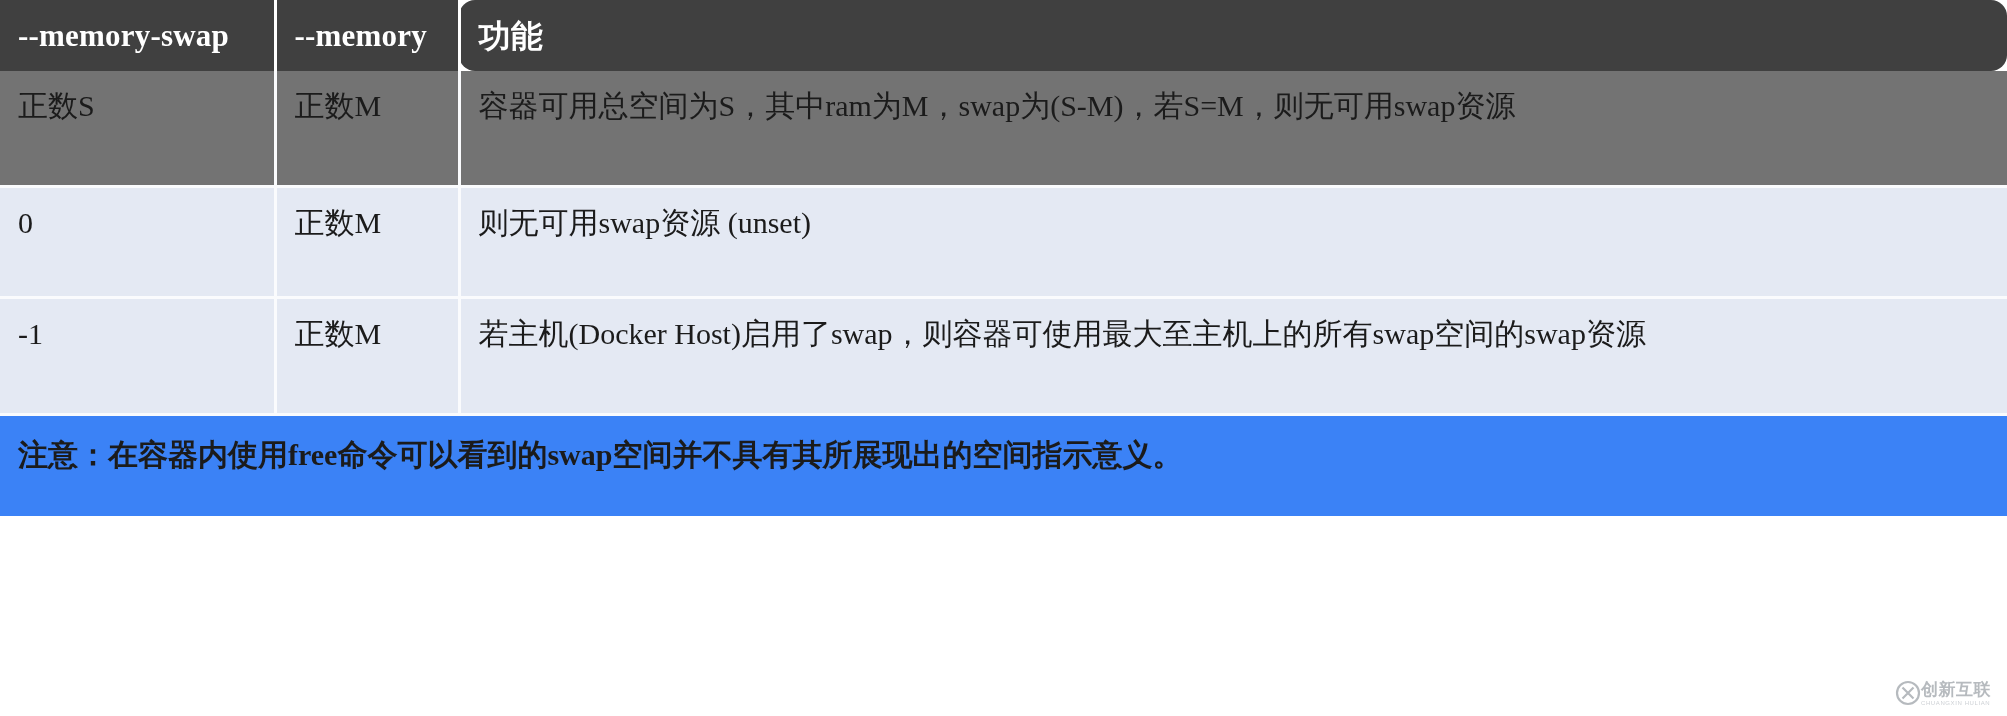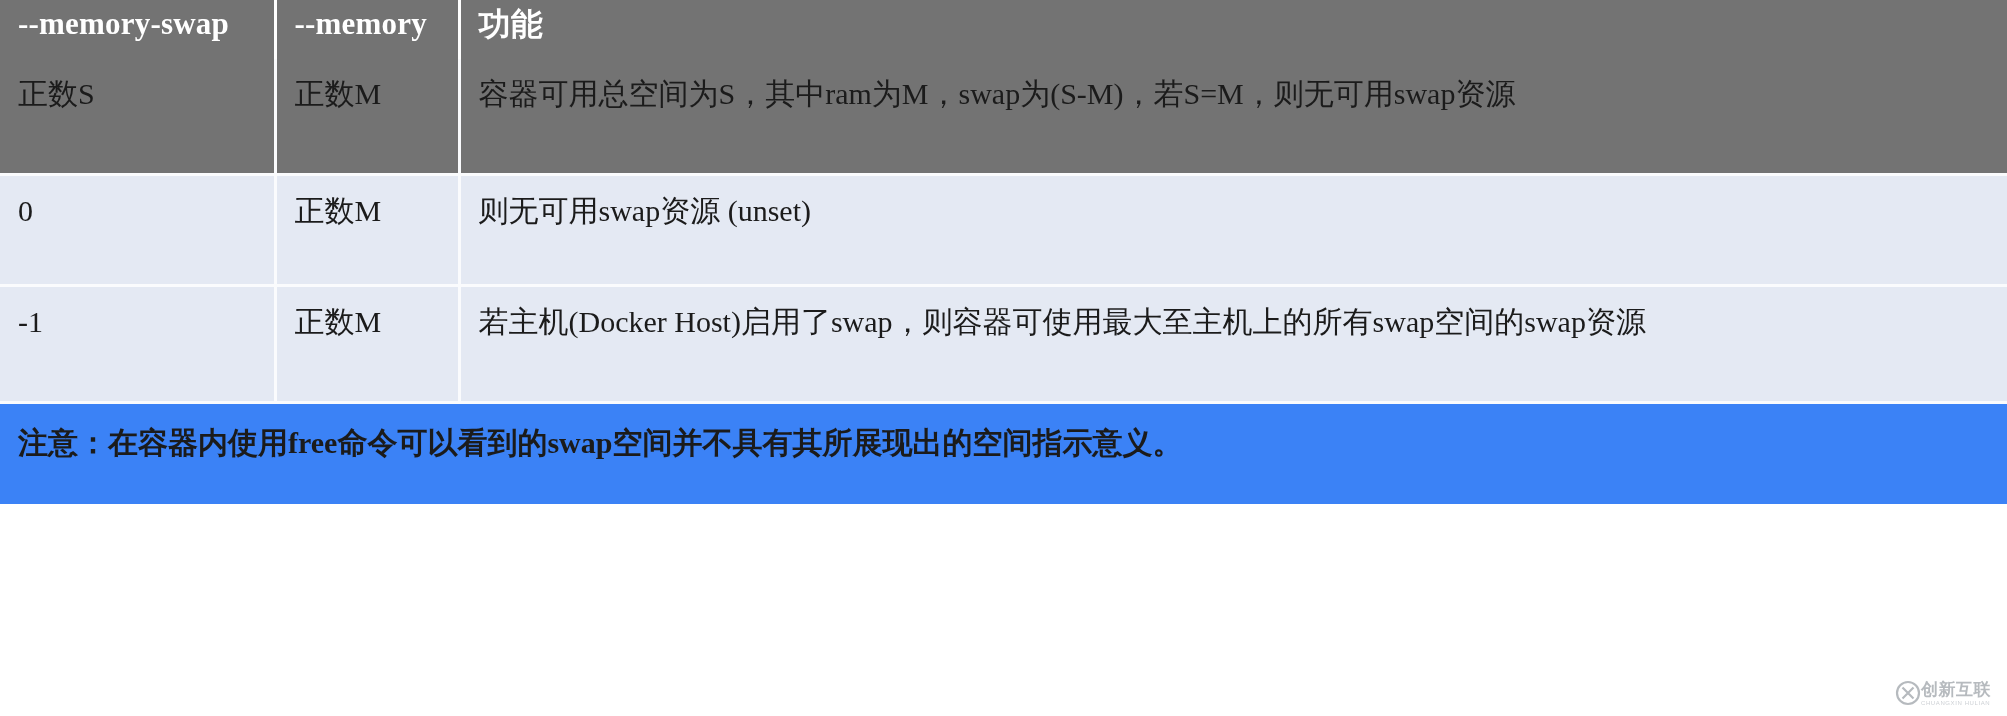--- a/index.html
+++ b/index.html
@@ -27,33 +27,33 @@
     table-layout: fixed;
     width: 2007px;
   }
 
   table.spec-table col.c1 { width: 275px; }
   table.spec-table col.c2 { width: 184px; }
   table.spec-table col.c3 { width: 1548px; }
 
   
   tr.header-row th {
-    background: #737373;
+    background: #404040;
     color: #ffffff;
     font-weight: bold;
     font-size: 31px;
     text-align: left;
     vertical-align: top;
-    padding: 4px 18px 14px 18px;
+    padding: 16px 18px 14px 18px;
     border-right: 3px solid #ffffff;
     line-height: 1.28;
     letter-spacing: 0.2px;
   }
   tr.header-row th:last-child { border-right: none; }
-  tr.header-row th.fn-col { font-size: 32px; }
+  tr.header-row th.fn-col { font-size: 32px; border-radius: 16px; }
 
   
   tr.data-row td {
     vertical-align: top;
     font-size: 30px;
     color: #1b1b1b;
     padding: 14px 18px 16px 18px;
     line-height: 1.42;
     border-right: 3px solid #fafbfd;
     border-bottom: 3px solid #fafbfd;

